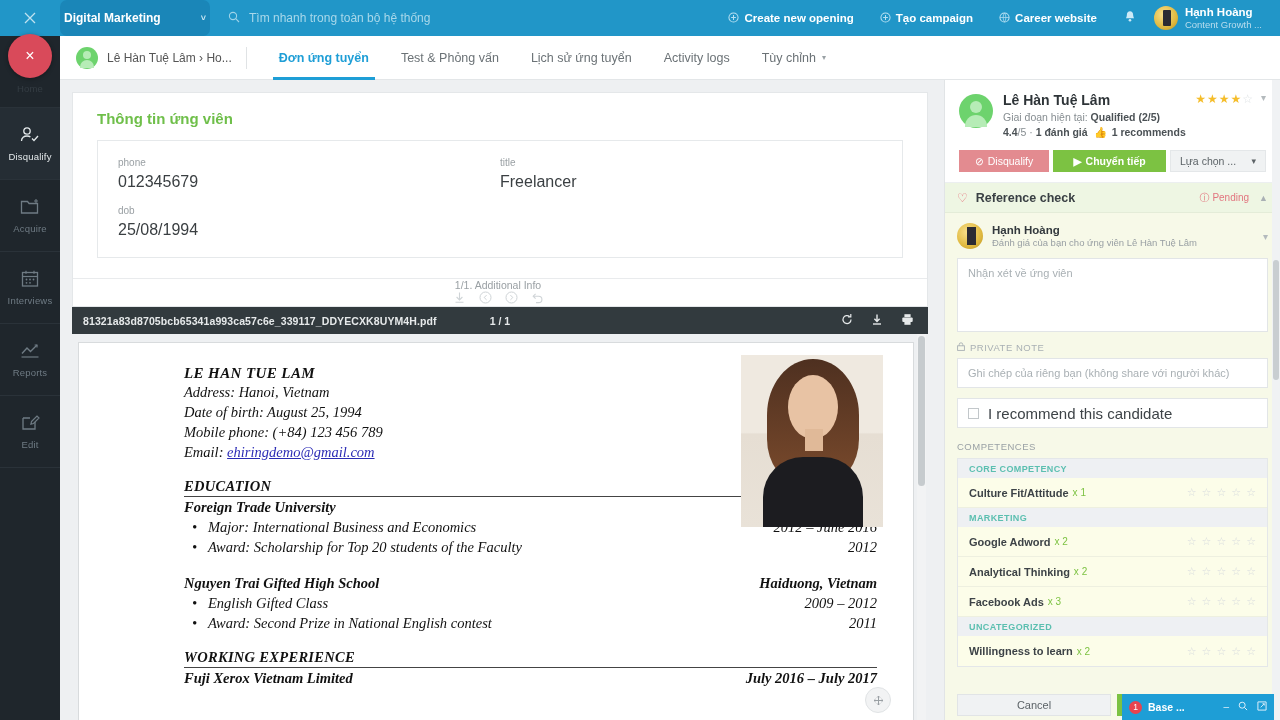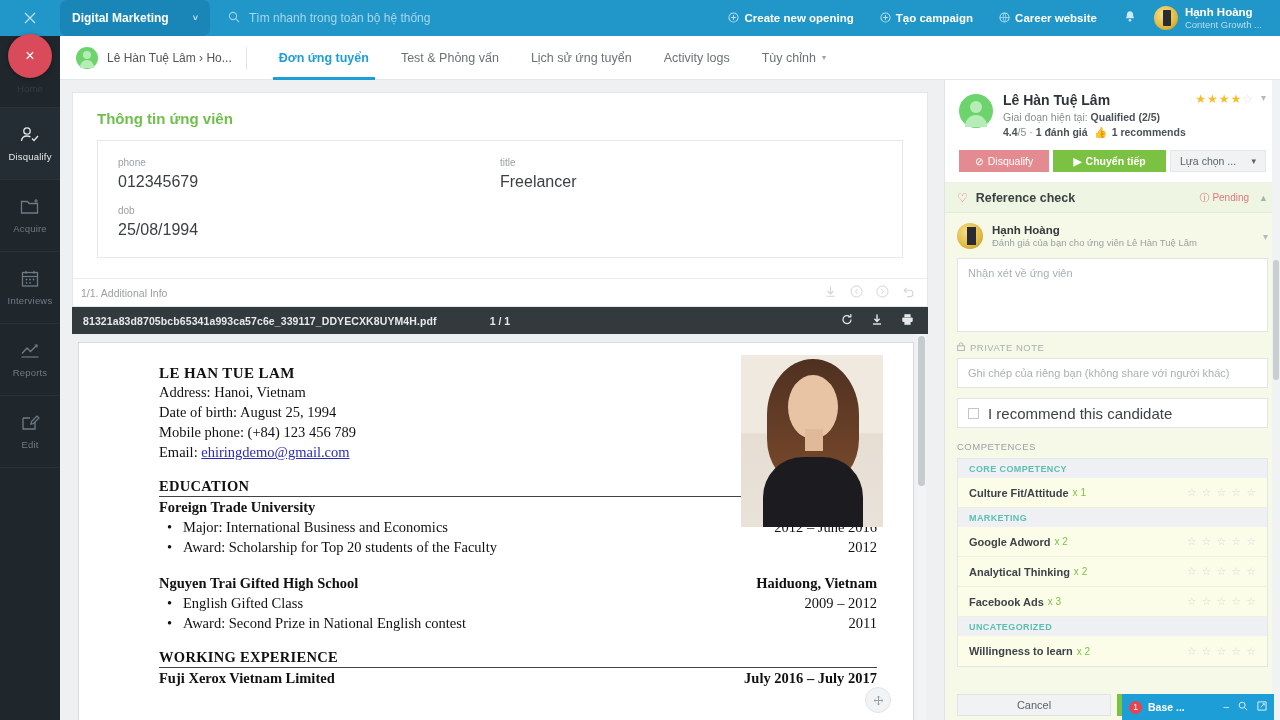--- a/index.html
+++ b/index.html
@@ -16,21 +16,21 @@
   .topbar {
     position:absolute; top:0; left:0; width:1280px; height:36px;
     background:#2196c8; display:flex; align-items:center;
   }
   .tb-close {
     width:60px; height:36px; display:flex; align-items:center; justify-content:center;
     color:#bfe2f0; font-size:15px;
   }
   .tb-project {
     width:150px; height:36px; background:#1a86b8; display:flex; align-items:center;
-    padding:0 12px; color:#fff; font-size:12px; font-weight:bold; justify-content:space-between;border-radius:7px;
+    padding:0 4px; color:#fff; font-size:12px; font-weight:bold; justify-content:space-between;border-radius:7px;
   }
   .tb-project .cv { font-size:9px; color:#cde9f5; }
   .tb-search { flex:1; display:flex; align-items:center; padding-left:18px; gap:9px; }
   .tb-search .sicon { color:#9fd3e8; font-size:12px; }
   .tb-search .sph { color:#a8d8ea; font-size:12px; }
   .tb-actions { display:flex; align-items:center; gap:0px; padding-right:8px; }
   .tb-act {
     display:flex; align-items:center; gap:5px; color:#fff; font-size:11.5px;
     font-weight:bold; padding:0 13px; height:36px; white-space:nowrap;
   }
@@ -110,40 +110,40 @@
   .infobox {
     margin:0 24px 20px; border:1px solid #e6e9eb; padding:16px 20px 18px;
     display:flex; flex-wrap:wrap;
   }
   .fld { width:50%; margin-bottom:14px; }
   .fld:nth-child(3) { margin-bottom:0; }
   .fld .k { font-size:10px; color:#9aa0a4; margin-bottom:5px; }
   .fld .v { font-size:16px; color:#3a3f42; }
   .addbar {
     border-top:1px solid #e9ebed; height:28px; display:flex; align-items:center;
-    padding:0 12px 0 8px; justify-content:space-between;
+    padding:0 12px 0 8px; justify-content:space-between;flex-direction:column;
   }
   .addbar .lab { font-size:10.5px; color:#9aa0a4; }
   .addbar .tools { display:flex; align-items:center; gap:13px; color:#cfd4d7; font-size:13px; }
 
   
   .pdfwrap { position:relative; margin-top:0; }
   .pdfbar {
     height:27px; background:#323a3e; display:flex; align-items:center;
     padding:0 14px 0 11px; color:#e6e9ea;
   }
   .pdfbar .fname { font-size:10.5px; font-weight:bold; letter-spacing:.1px; }
   .pdfbar .pg { position:absolute; left:0; right:0; text-align:center; font-size:10.5px; font-weight:bold; pointer-events:none;}
   .pdfbar .picons { margin-left:auto; display:flex; gap:18px; font-size:12.5px; color:#e6e9ea; z-index:2;}
   .pdfpage {
     background:#fff; height:380px; margin:8px 14px 0 6px; position:relative;
     font-family:"Liberation Serif", serif; color:#111; overflow:hidden;
     border:1px solid #d8dbdd;
   }
-  .pdfbody { padding:22px 36px 0 80px; position:relative; }
+  .pdfbody { padding:22px 36px 0 105px; position:relative;font-style:italic; }
   .rz-name { font-size:15px; font-weight:bold; letter-spacing:.4px; }
   .rz-line { font-size:14.5px; line-height:20px; }
   .rz-link { color:#2b2bb5; text-decoration:underline; }
   .rz-photo {
     position:absolute; right:30px; top:12px; width:142px; height:172px;
     background:
       radial-gradient(ellipse 44px 54px at 50% 32%, #e8c0a2 0%, #d8a583 68%, rgba(216,165,131,0) 70%),
       linear-gradient(to bottom,#efe9e0 0%,#efe9e0 45%,#e6ded3 46%,#e9e2d8 100%);
     overflow:hidden;
   }

